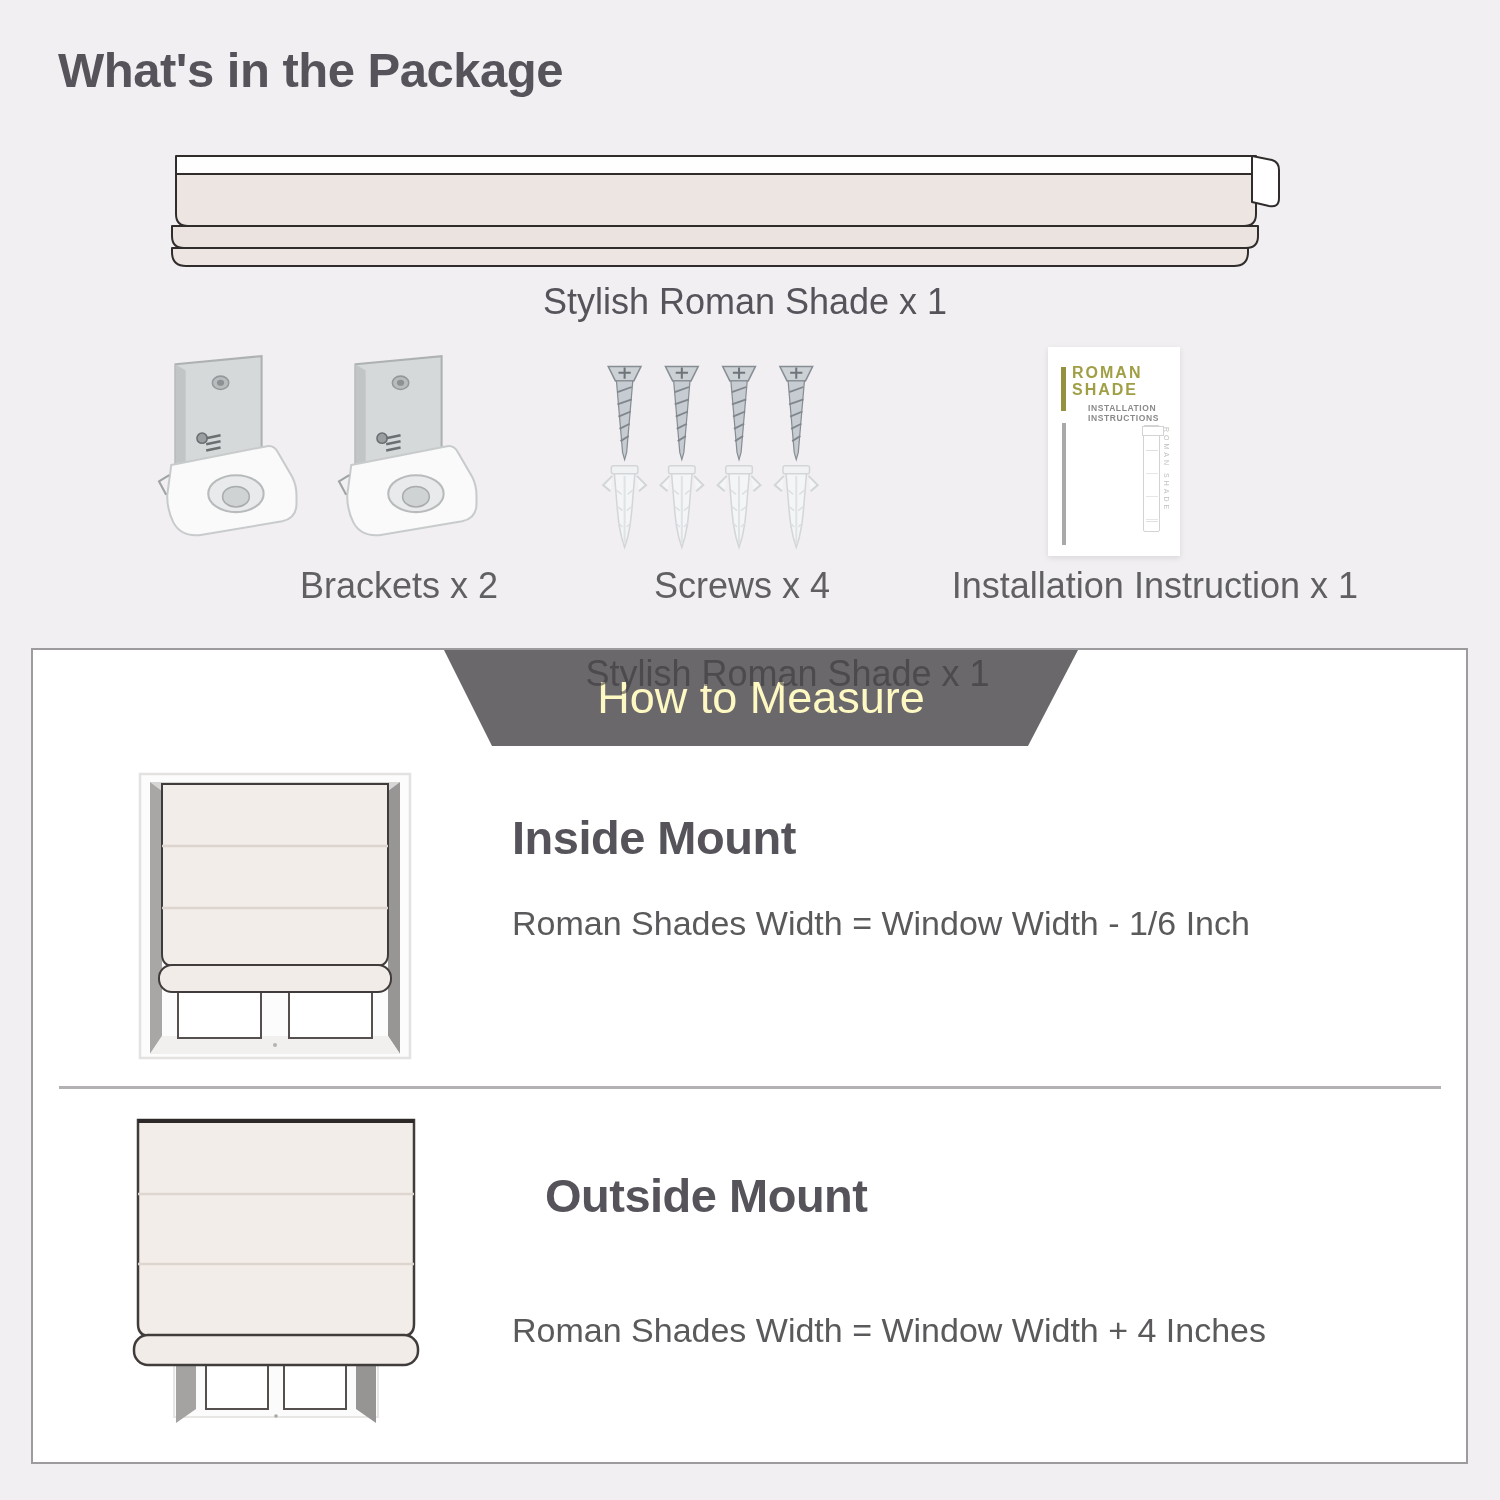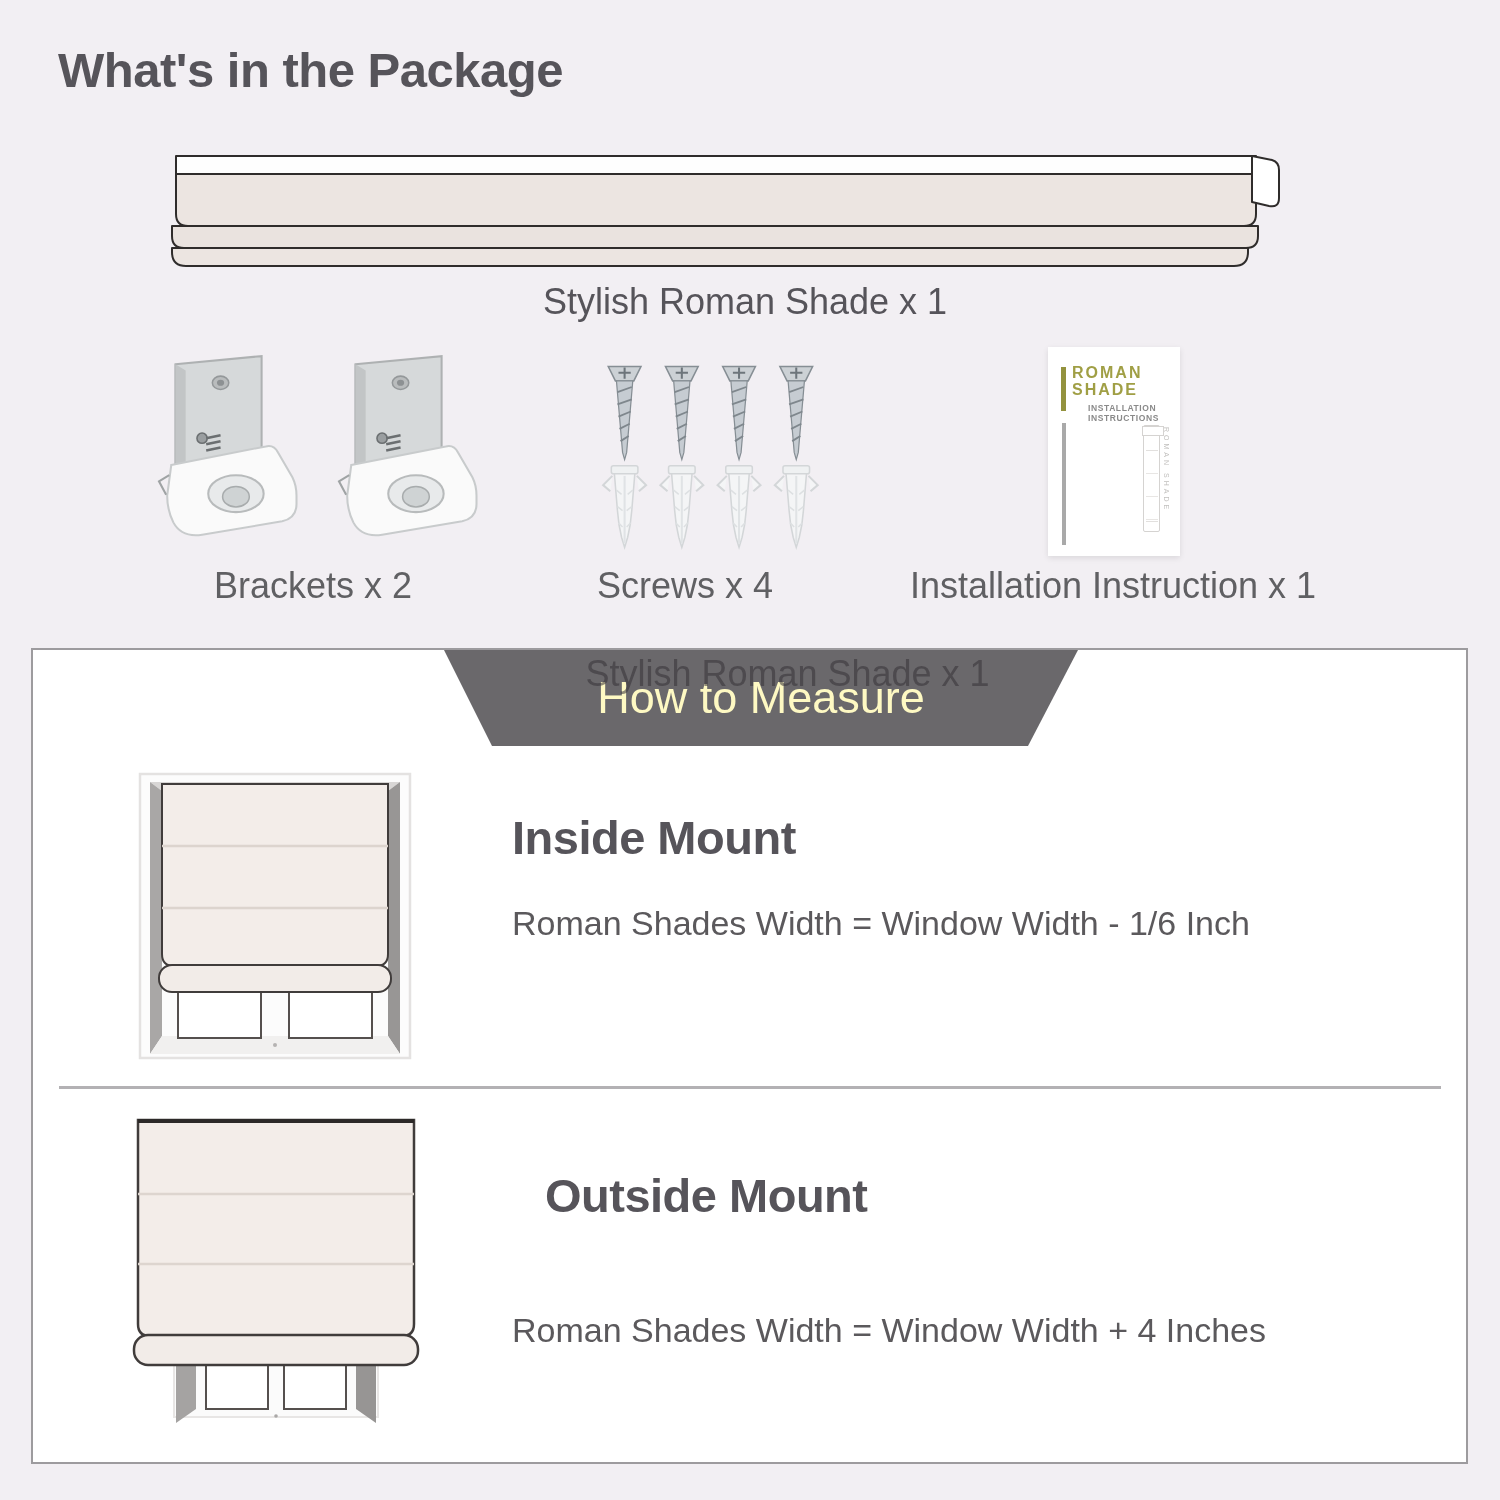--- a/index.html
+++ b/index.html
@@ -5,21 +5,21 @@
   :root{
     --bg:#f2eff3; --card-bg:#ffffff; --card-border:#9d9b9e; --banner-bg:#6a686b;
     --heading-text:#56545a; --body-text:#5b595c; --label-text:#606063;
     --shade-cream:#f3ede9; --shade-outline:#403c3b; --booklet-accent:#93923e; --divider:#b3b1b4;
   }
   *{margin:0;padding:0;box-sizing:border-box;}
   html,body{width:1500px;height:1500px;}
   body{font-family:"Liberation Sans","DejaVu Sans",sans-serif;background:var(--bg);position:relative;overflow:hidden;}
   .abs{position:absolute;}
   .page-title{left:58px;top:42px;font-size:49px;font-weight:bold;color:var(--heading-text);letter-spacing:-0.5px;}
-  .item-label{font-size:36px;color:var(--label-text);text-align:center;}
+  .item-label{font-size:36px;color:var(--label-text);text-align:right;}
   .shade-label{left:350px;top:281px;width:790px;font-size:36px;color:var(--heading-text);text-align:center;}
   .card{left:31px;top:648px;width:1437px;height:816px;background:var(--card-bg);border:2px solid var(--card-border);z-index:1;}
   .ghost-label{left:500px;top:653px;width:575px;text-align:center;font-size:36px;color:rgba(52,50,54,0.55);z-index:3;}
   .banner{left:444px;top:650px;width:634px;height:96px;background:var(--banner-bg);
           clip-path:polygon(0 0,100% 0,calc(100% - 50px) 100%,48px 100%);z-index:2;}
   .banner-text{width:100%;height:96px;line-height:96px;text-align:center;color:#fef9c3;font-size:45px;font-weight:normal;}
   .section-heading{font-size:47px;font-weight:bold;color:var(--heading-text);z-index:2;letter-spacing:-0.5px;}
   .spec-lines{font-size:34px;color:var(--body-text);line-height:49px;z-index:2;}
   .divider{left:59px;top:1086px;width:1382px;height:3px;background:var(--divider);z-index:2;}
   .illu{z-index:2;}

